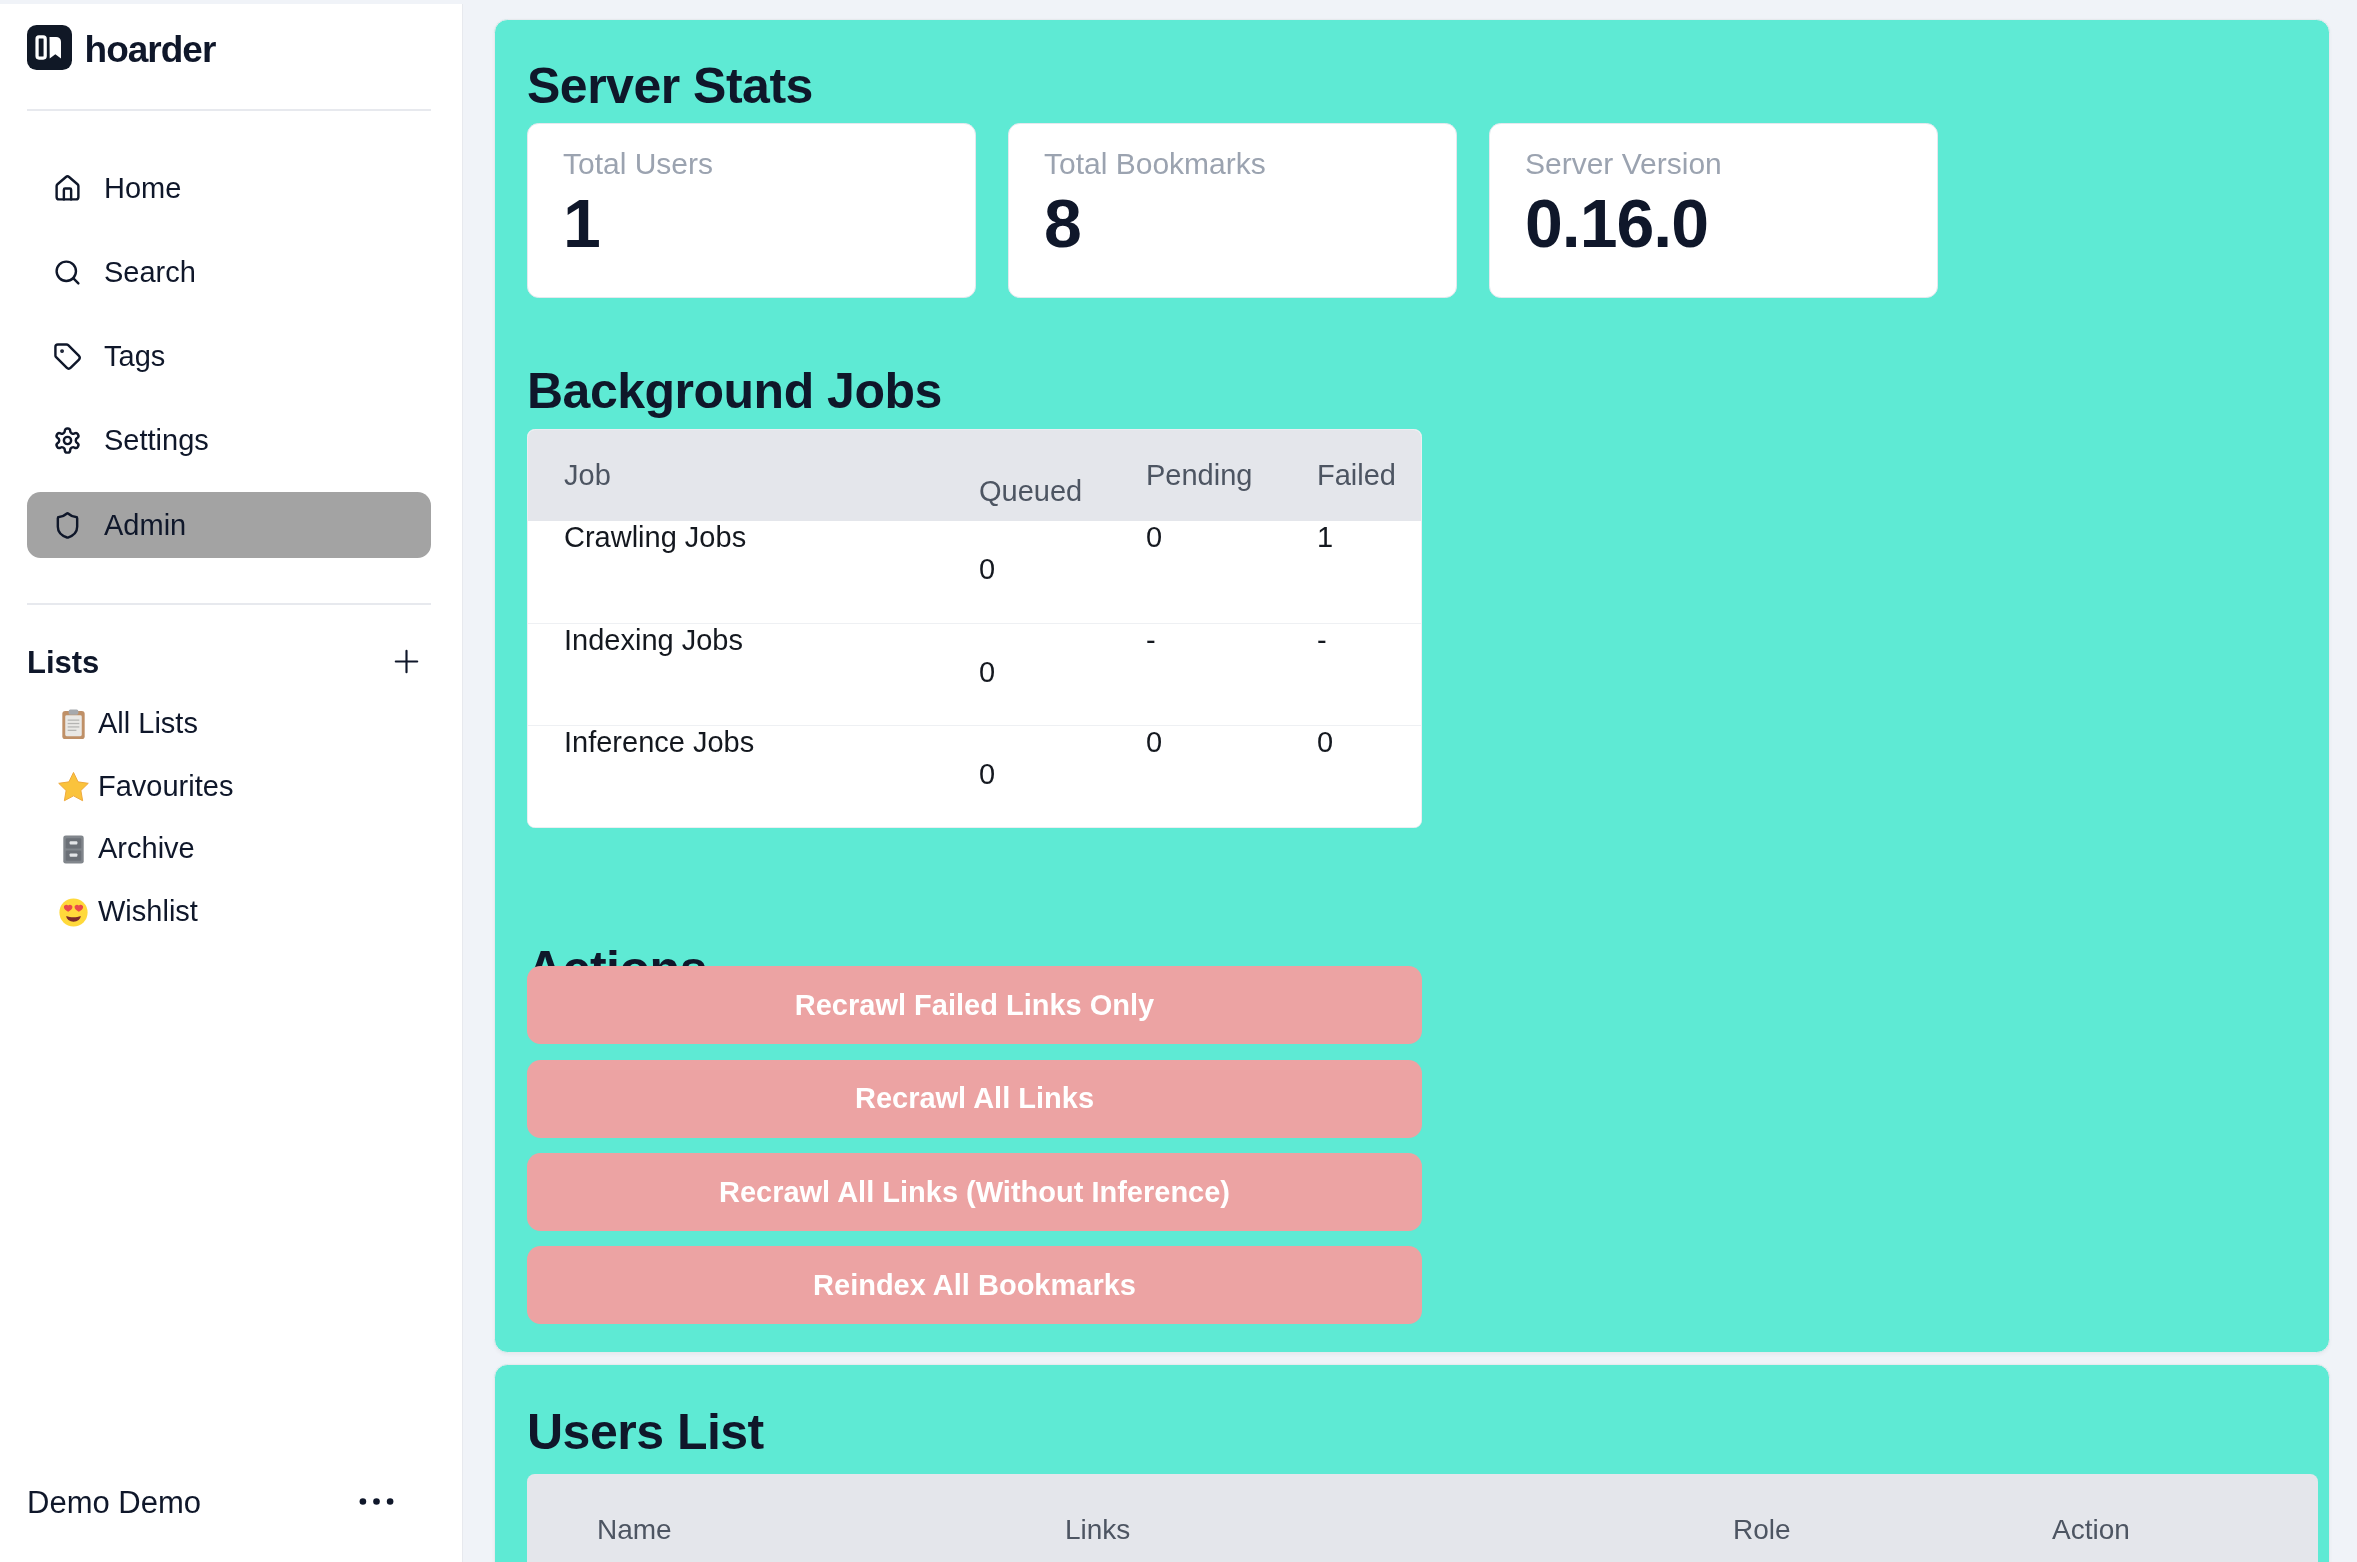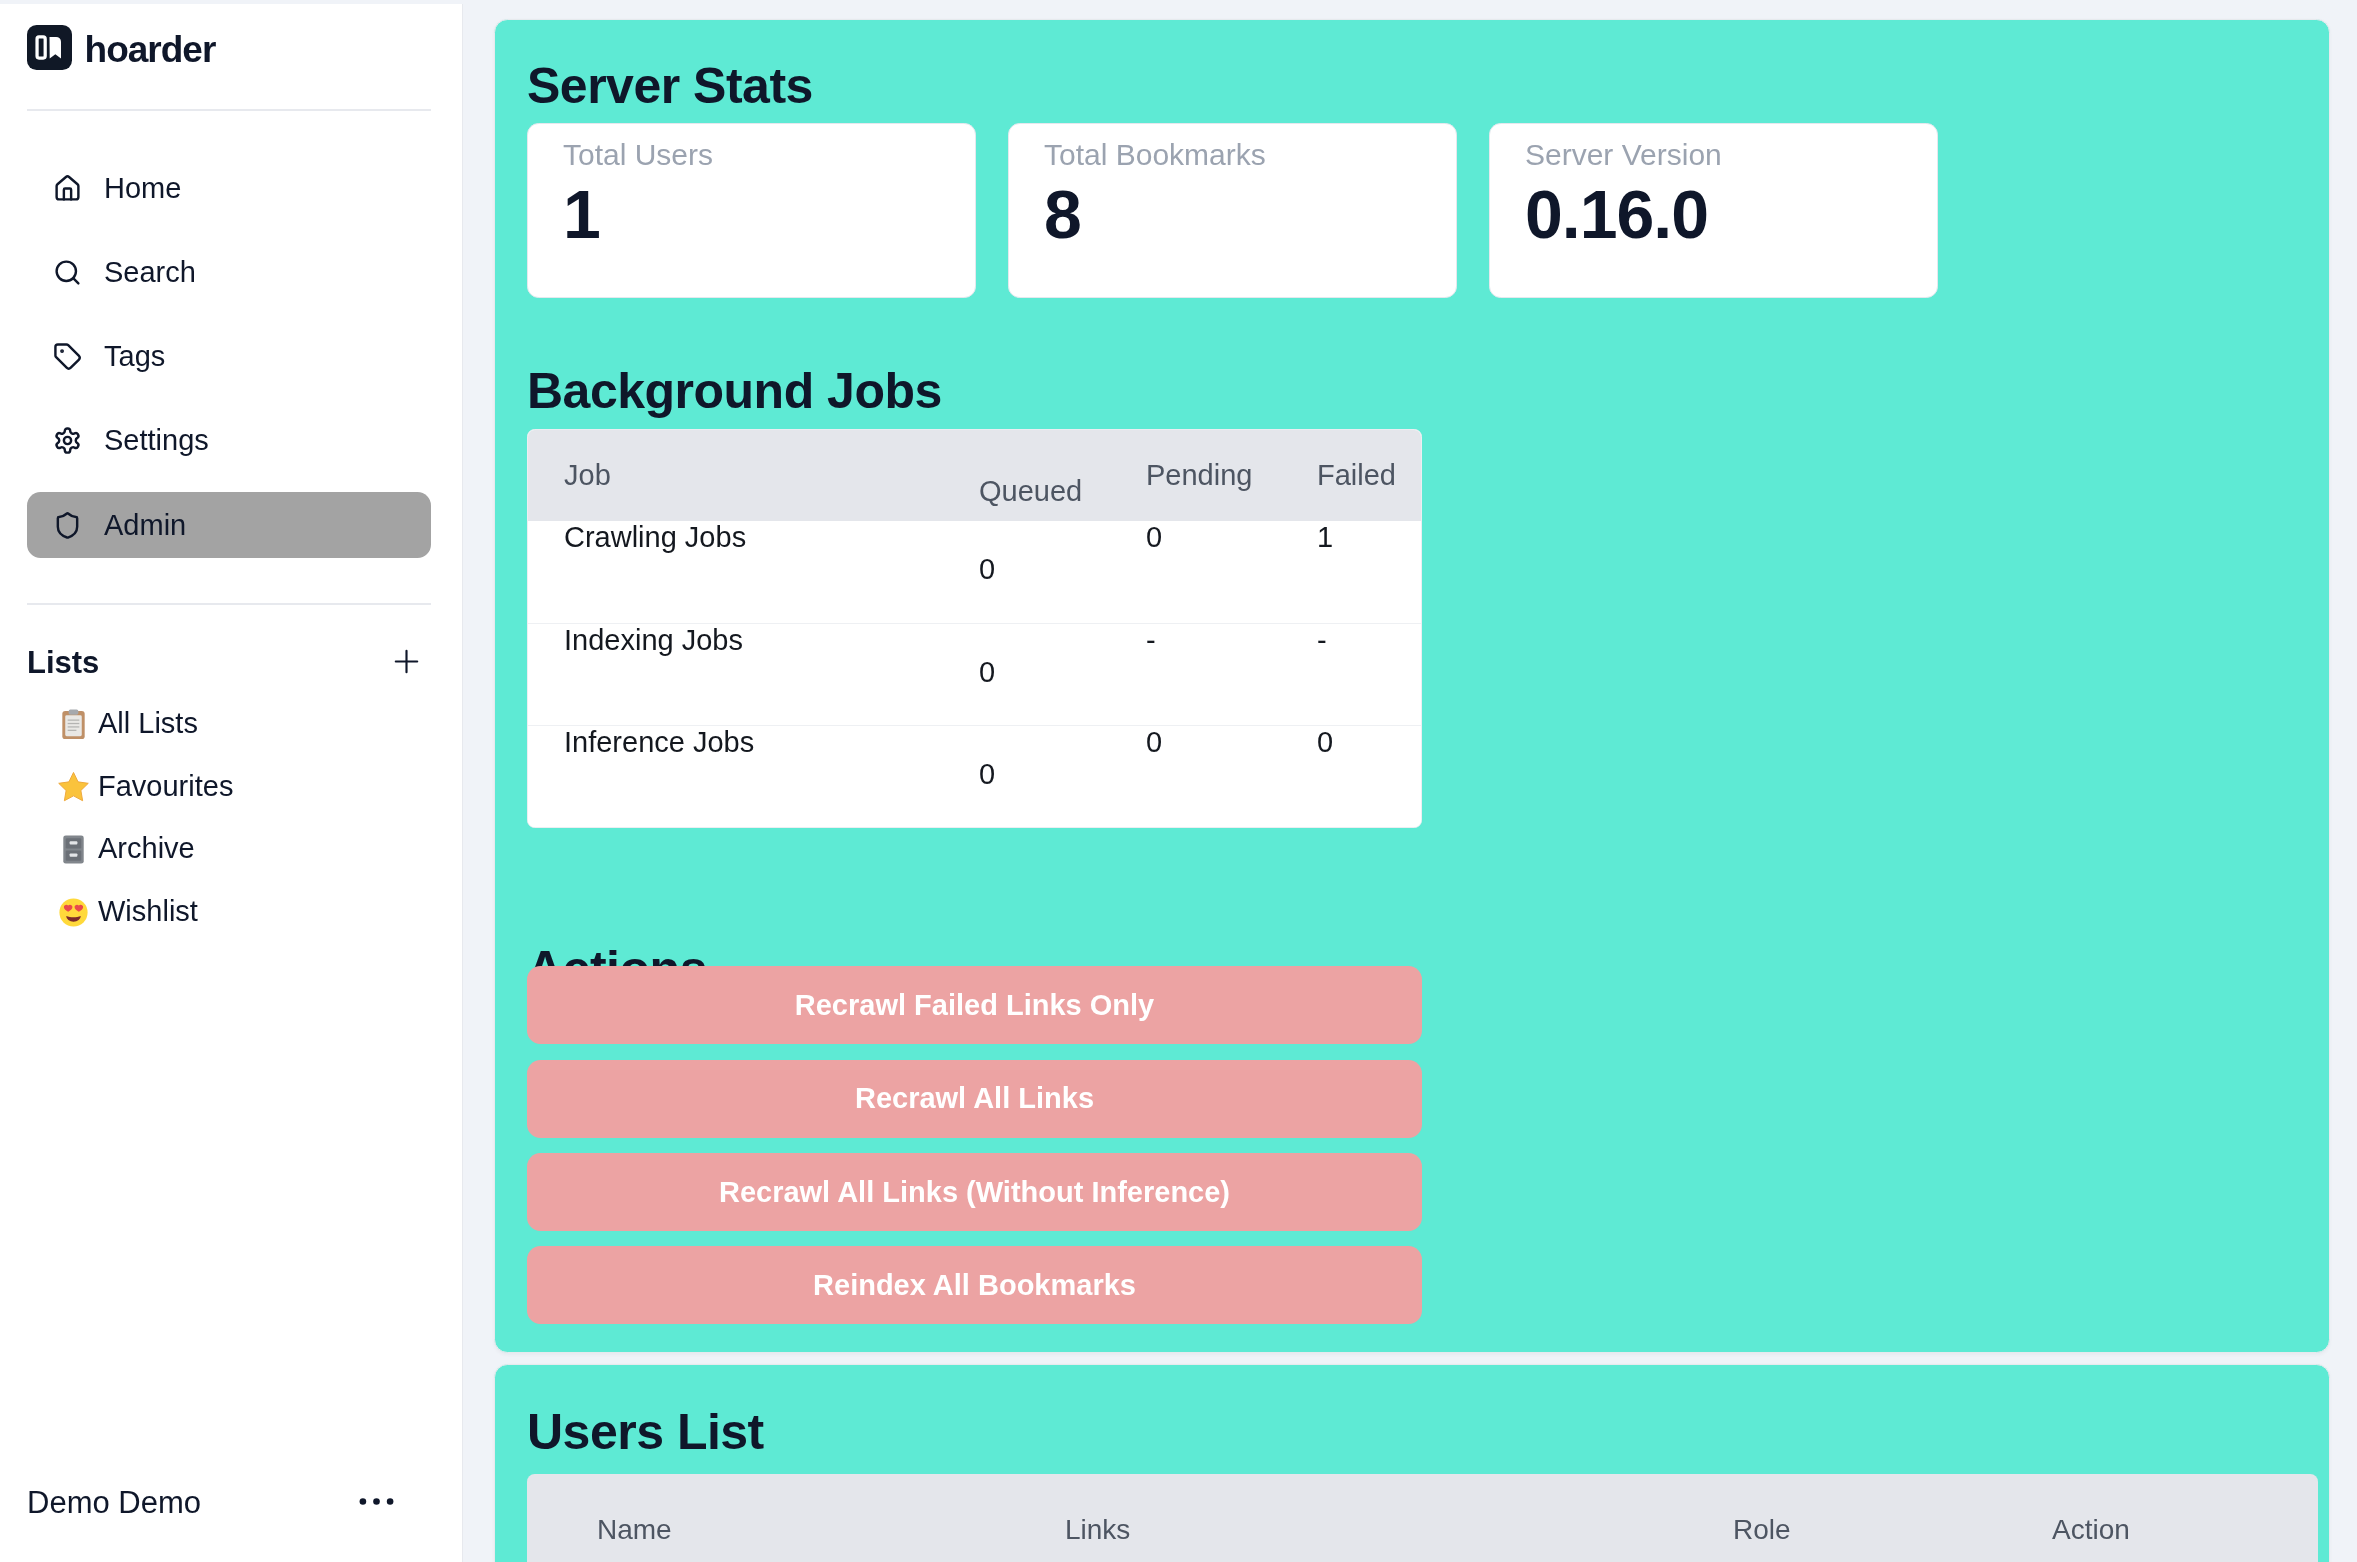--- a/index.html
+++ b/index.html
@@ -48,21 +48,21 @@
   .panel2 { top:1364px; height:502px; }
   .h-section { position:absolute; left:32px; font-size:50px; font-weight:700;
                letter-spacing:-0.5px; color:#0f172a; line-height:1; }
   .h-stats   { top:41px; }
   .h-jobs    { top:346px; }
   .h-actions { top:924px; }
   .h-users   { top:42px; }
   
   .stats-row { position:absolute; left:32px; top:103px; display:flex; gap:32px; }
   .stat-card { width:449px; height:175px; border:1.9px solid #e5e8ee; border-radius:11.6px;
-               padding:14px 35px; background:#fff; }
+               padding:23px 35px; background:#fff; }
   .stat-label { font-size:30px; color:#9ba3b0; }
   .stat-value { font-size:68px; font-weight:700; letter-spacing:-1px; color:#0f172a; margin-top:7.7px; line-height:1; }
   
   .jobs-table { position:absolute; left:32px; top:409px; width:895px;
                 border:1.9px solid #eceef2; border-radius:7.7px; overflow:hidden; background:#fff; }
   .jhead { display:flex; align-items:center; height:91px; background:#e4e6eb; }
   .jhead span { font-size:29px; font-weight:500; color:#4d5562; }
   .jrow { display:flex; align-items:flex-start; height:102px; background:#fff; }
   .jrow + .jrow { border-top:1.9px solid #eef0f3; }
   .jrow span { font-size:29px; color:#14181f; }

